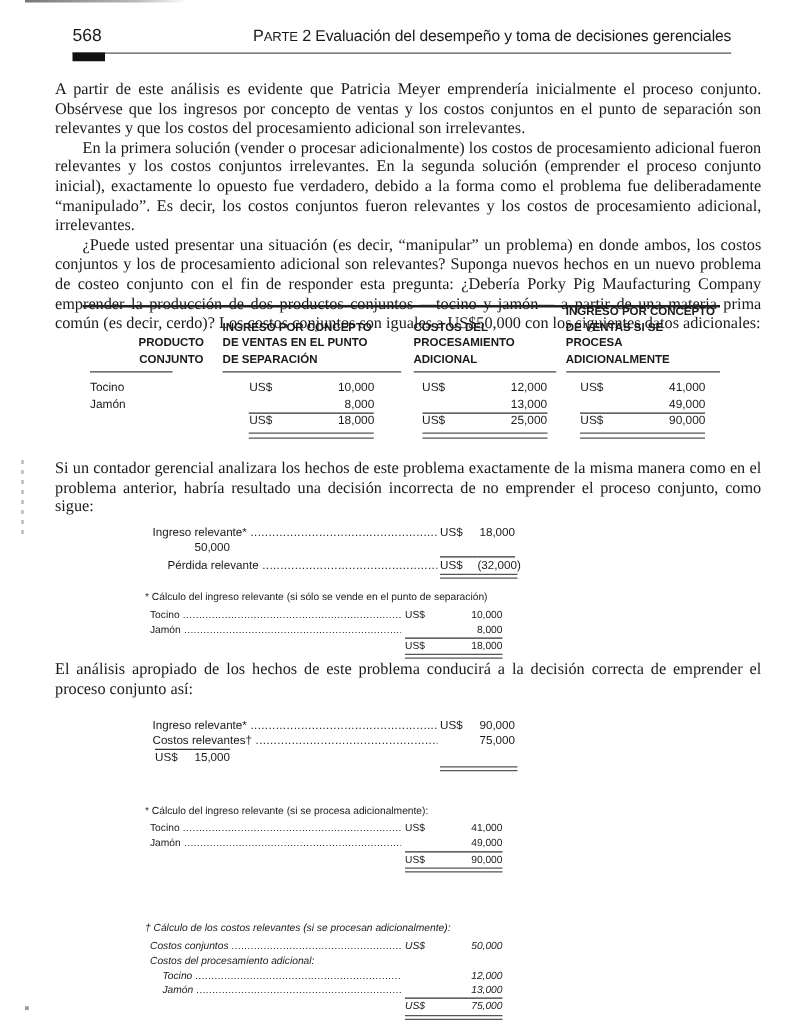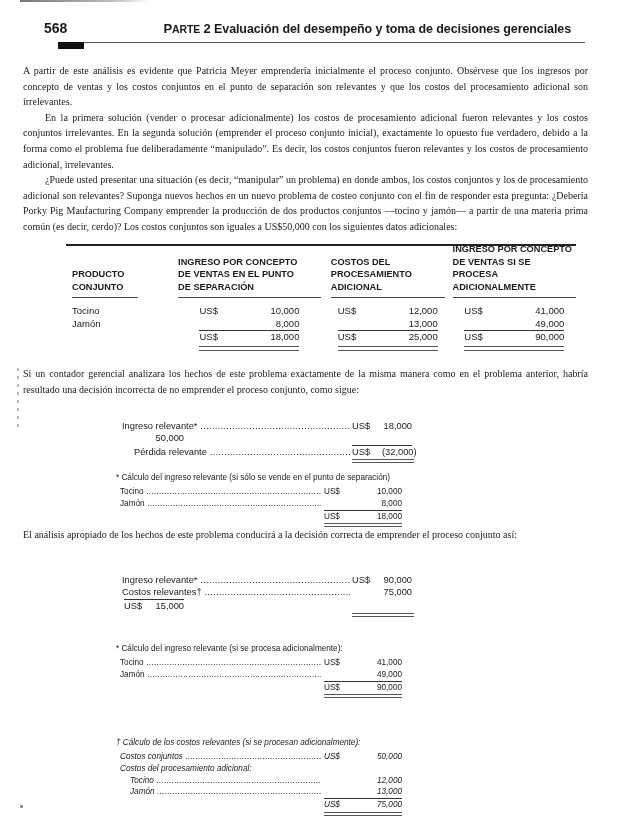--- a/index.html
+++ b/index.html
@@ -6,37 +6,37 @@
     body {
       width: 638px; height: 819px; position: relative; overflow: hidden;
       color: #1a1a1a;
       font-family: "Liberation Serif", serif;
     }
     .topsmudge {
       position: absolute; left: 20px; top: 0; width: 130px; height: 2px;
       background: linear-gradient(90deg, #777, #bbb 70%, transparent);
     }
     .header {
-      position: absolute; left: 44px; top: 20px; width: 527px;
+      position: absolute; left: 58px; top: 20px; width: 527px;
       display: flex; justify-content: space-between; align-items: baseline;
-      font-family: "Liberation Sans", sans-serif; font-weight: bold;
+      font-family: "Liberation Sans", sans-serif; font-weight: normal;
     }
     .page-num { font-size: 14px; }
     .running-head { font-size: 12.5px; letter-spacing: -0.1px; }
     .running-head .sc { font-size: 10.5px; }
     .running-head .parte-big { font-size: 13px; }
     .header-rule {
       position: absolute; left: 58px; top: 42px; width: 527px; height: 1px; background: #555;
     }
     .header-block {
       position: absolute; left: 58px; top: 42px; width: 26px; height: 7px; background: #111;
     }
     .body-text {
-      position: absolute; left: 23px; width: 565px;
-      font-size: 10px; line-height: 15.6px; text-align: justify;
+      position: absolute; left: 44px; width: 565px;
+      font-size: 13px; line-height: 15.6px; text-align: justify;
     }
     .body-text p { margin: 0; }
     .body-text p.indent { text-indent: 22px; }
     .p1 { top: 63px; }
     .p2 { top: 366px; }
     .p3 { top: 527px; }
 
     
     .main-table {
       position: absolute; left: 66px; top: 244px; width: 510px;
@@ -47,21 +47,21 @@
     .mt-col { display: flex; flex-direction: column; }
     .mt-col.c0 { width: 110px; padding-left: 6px; }
     .mt-col.c1 { width: 148px; }
     .mt-col.c2 { width: 118px; margin-left: 10px; }
     .mt-col.c3 { width: 128px; margin-left: 8px; }
     .mt-head {
       font-weight: bold; line-height: 12.5px; height: 38px;
       display: flex; flex-direction: column; justify-content: flex-end;
       padding-bottom: 4px;
     }
-    .mt-col.c0 .mt-head { text-align: left; }
+    .mt-col.c0 .mt-head { text-align: center; margin-left: 24px; }
     .mt-head-rule { height: 1px; background: #444; margin-bottom: 7px; }
     .mt-col.c0 .mt-head-rule { width: 66px; }
     .mt-cell { height: 12.5px; line-height: 12.5px; font-size: 9.5px; }
     .num-block { width: 100px; margin: 0 auto; position: relative; }
     .num-row { display: flex; justify-content: space-between; height: 12.5px; line-height: 12.5px; font-size: 9.5px; }
     .num-row .cur { width: 30px; }
     .num-row .val { text-align: right; flex: 1; }
     .num-row.total { border-top: 1px solid #333; }
     .dbl { height: 3px; border-top: 1px solid #555; border-bottom: 1px solid #555; margin-top: 2px; }
 

